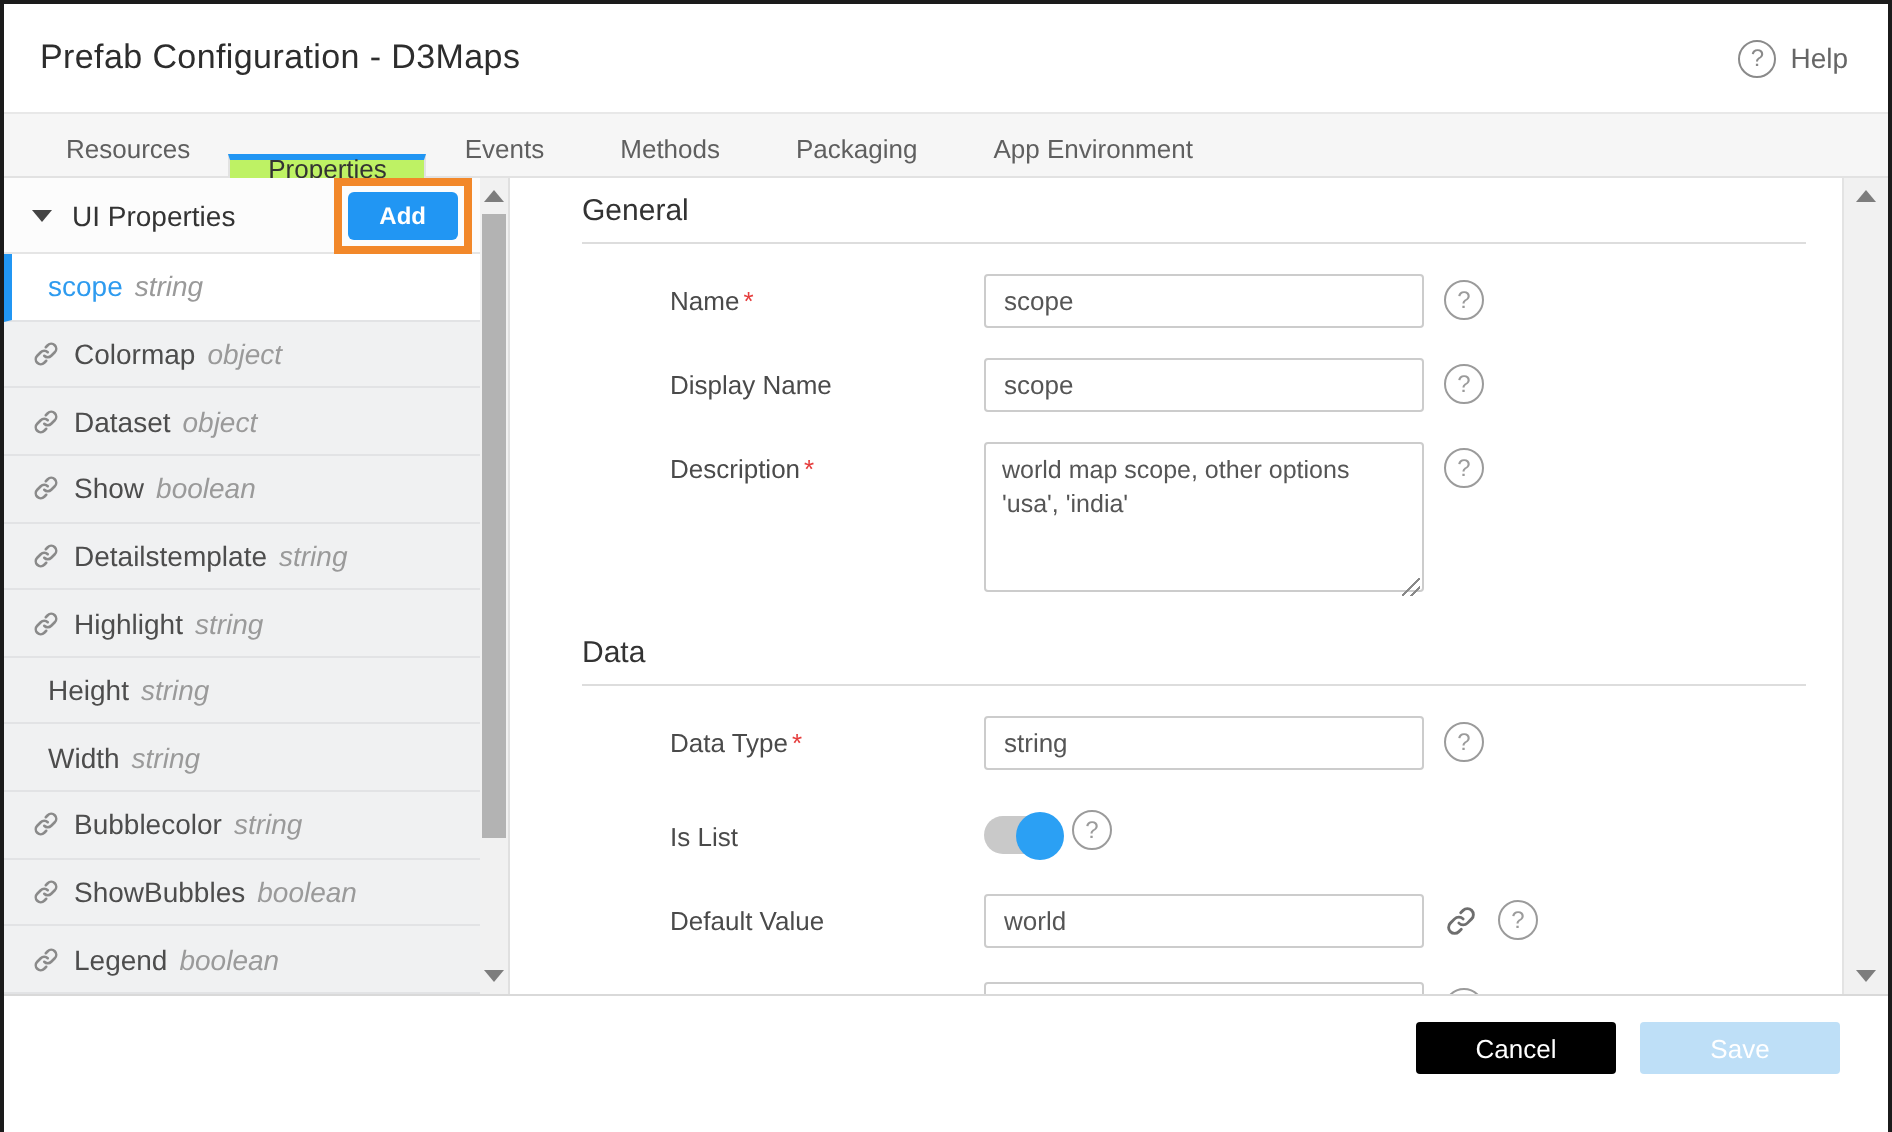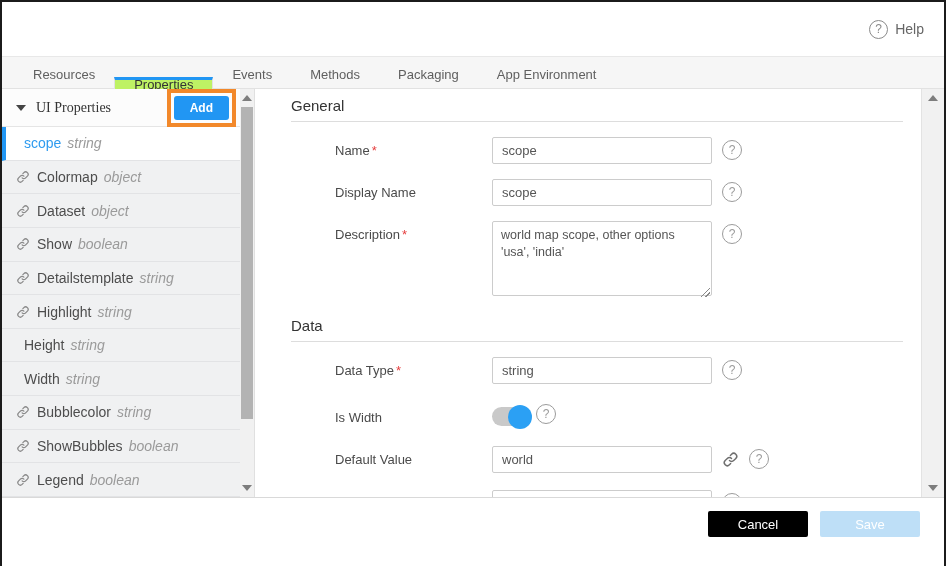--- a/index.html
+++ b/index.html
@@ -82,21 +82,21 @@
     background: #fcfcfc;
     border-bottom: 1px solid #e5e5e5;
     position: relative;
   }
   .caret-down {
     width: 0; height: 0; margin-right: 10px;
     border-left: 5px solid transparent;
     border-right: 5px solid transparent;
     border-top: 6px solid #444;
   }
-  .sidebar-header .hdr-label { font-size: 14px; color: #333; font-family: Liberation Serif, serif; }
+  .sidebar-header .hdr-label { font-size: 14px; color: #333; }
   .add-wrap {
     margin-left: auto;
     border: 4px solid #f2882a;
     padding: 3px;
     position: relative;
     z-index: 3;
     background: transparent;
   }
   .add-btn {
     background: #2196f3; color: #fff;
@@ -234,20 +234,21 @@
   }
   .btn-cancel { background: #000000; }
   .btn-save { background: #bedff7; }
 </style>
 </head>
 <body>
 
 <div class="window">
 
   <div class="titlebar">
+    <h1>Prefab Configuration - D3Maps</h1>
     <div class="help-area">
       <span class="help-circle"></span>
       <span class="help-text">Help</span>
     </div>
   </div>
 
   <div class="tabbar">
     <div class="tab">Resources</div>
     <div class="tab active">Properties</div>
     <div class="tab">Events</div>
@@ -409,21 +410,21 @@
 
         <div class="section-title data-sec">Data</div>
 
         <div class="frow">
           <label><span>Data Type</span><span class="req">*</span></label>
           <input class="tinput" type="text" value="string" style="">
           <span class="help-ic"></span>
         </div>
 
         <div class="frow" style="margin-top:20px;">
-          <label><span>Is Width</span></label>
+          <label><span>Is List</span></label>
           <span class="toggle">
               <span class="knob"></span>
             </span>
           <span class="help-ic" style="margin-left:7px; margin-top:0;"></span>
         </div>
 
         <div class="frow" style="margin-top:20px;">
           <label><span>Default Value</span></label>
           <input class="tinput" type="text" value="world" style="">
           <span class="bind-ic">

